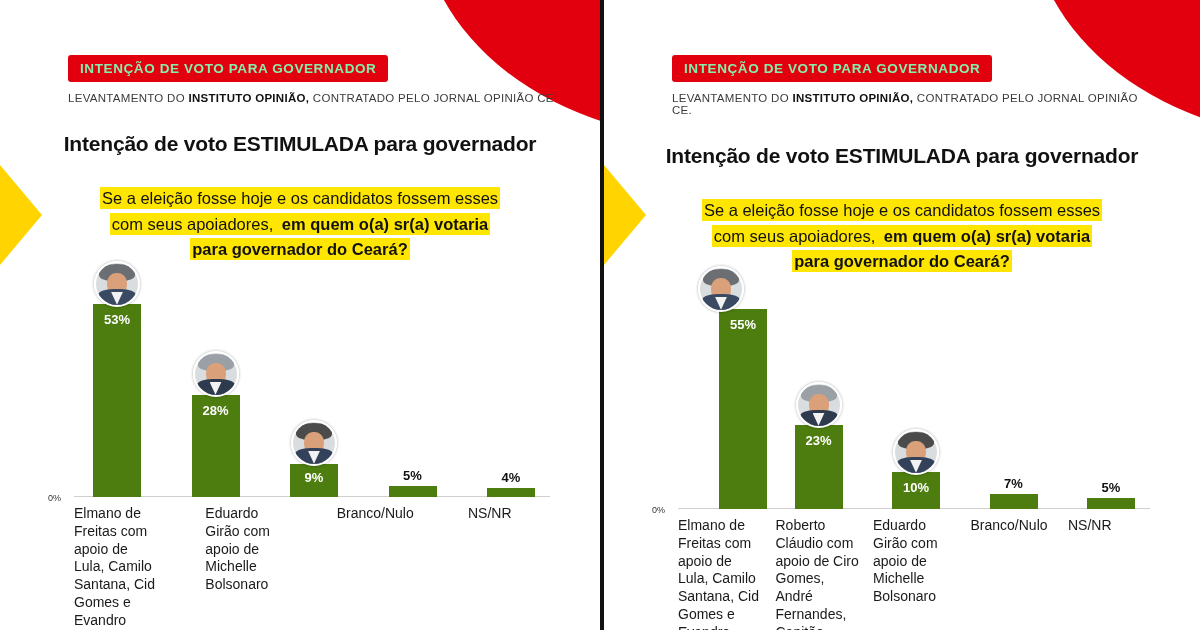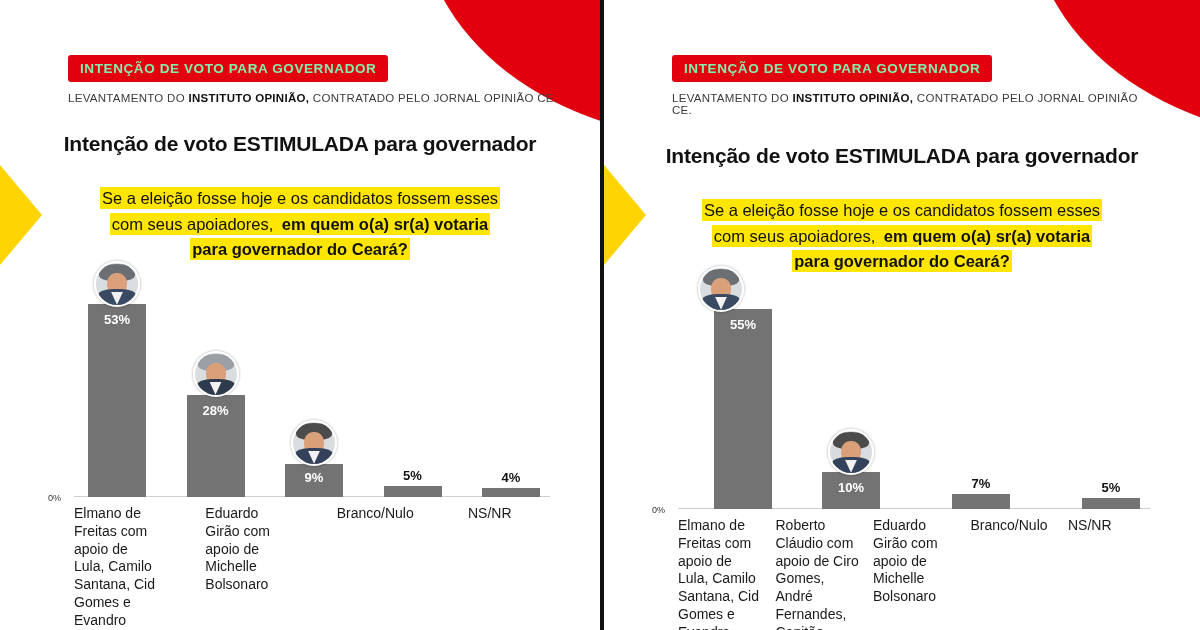--- a/index.html
+++ b/index.html
@@ -163,22 +163,22 @@
     border-radius: 40% 40% 0 0;
   }
   .avatar .collar {
     position: absolute;
     bottom: 0; left: 50%; transform: translateX(-50%);
     width: 12px; height: 13px;
     background: #f2f2f2;
     clip-path: polygon(50% 100%, 0 0, 100% 0);
   }
   .bar {
-    width: 58px;
-    background: #737373;
+    width: 48px;
+    background: #4d7c0f;
     position: relative;
     display: flex;
     align-items: flex-start;
     justify-content: center;
   }
   .bar .val {
     position: absolute;
     top: 8px;
     color: #ffffff;
     font-size: 13px;
@@ -317,20 +317,32 @@
           <div class="bar-col">
             <div class="avatar" style="bottom:197px;">
               <div class="face"></div>
                 <div class="hair"></div>
                 <div class="skin"></div>
                 <div class="body"></div>
                 <div class="collar"></div>
             </div>
             <div class="bar" style="height:200px;margin-left:44px;">
               <span class="val">55%</span>
+            </div>
+          </div>
+          <div class="bar-col">
+            <div class="avatar" style="bottom:81px;">
+              <div class="face"></div>
+                <div class="hair" style="background:#9aa0a6;"></div>
+                <div class="skin"></div>
+                <div class="body" style="background:#2e3a4d;"></div>
+                <div class="collar"></div>
+            </div>
+            <div class="bar" style="height:84px;">
+              <span class="val">23%</span>
             </div>
           </div>
           <div class="bar-col">
             <div class="avatar" style="bottom:34px;">
               <div class="face"></div>
                 <div class="hair" style="background:#4b4b4b;"></div>
                 <div class="skin"></div>
                 <div class="body" style="background:#33415a;"></div>
                 <div class="collar"></div>
             </div>

